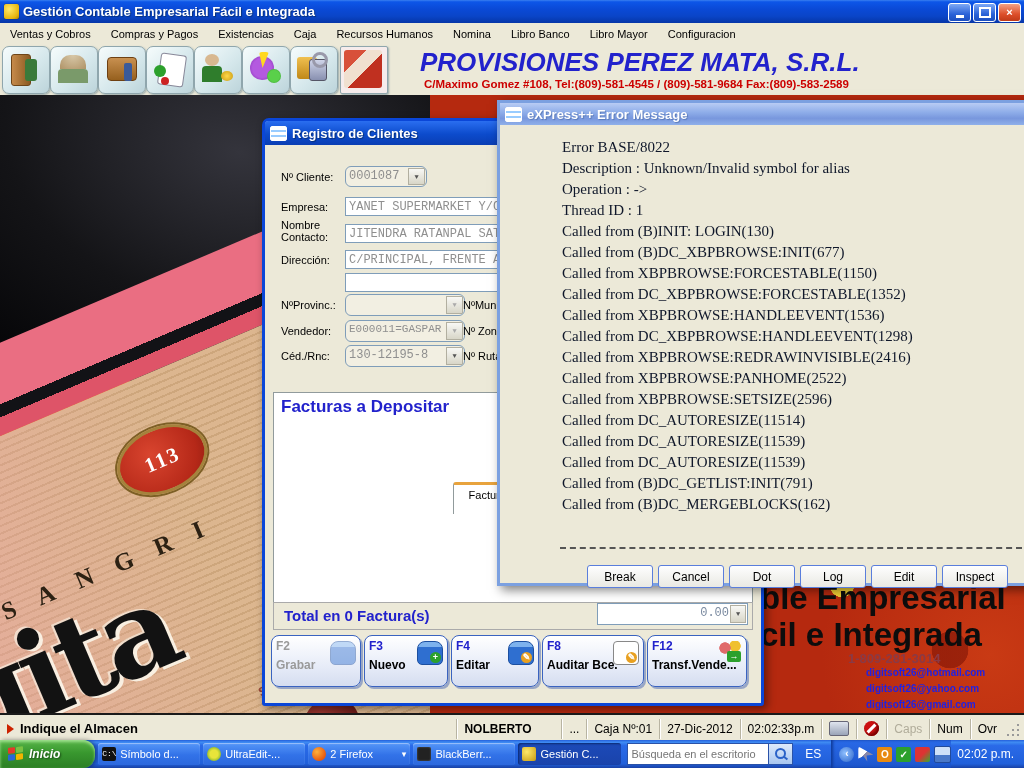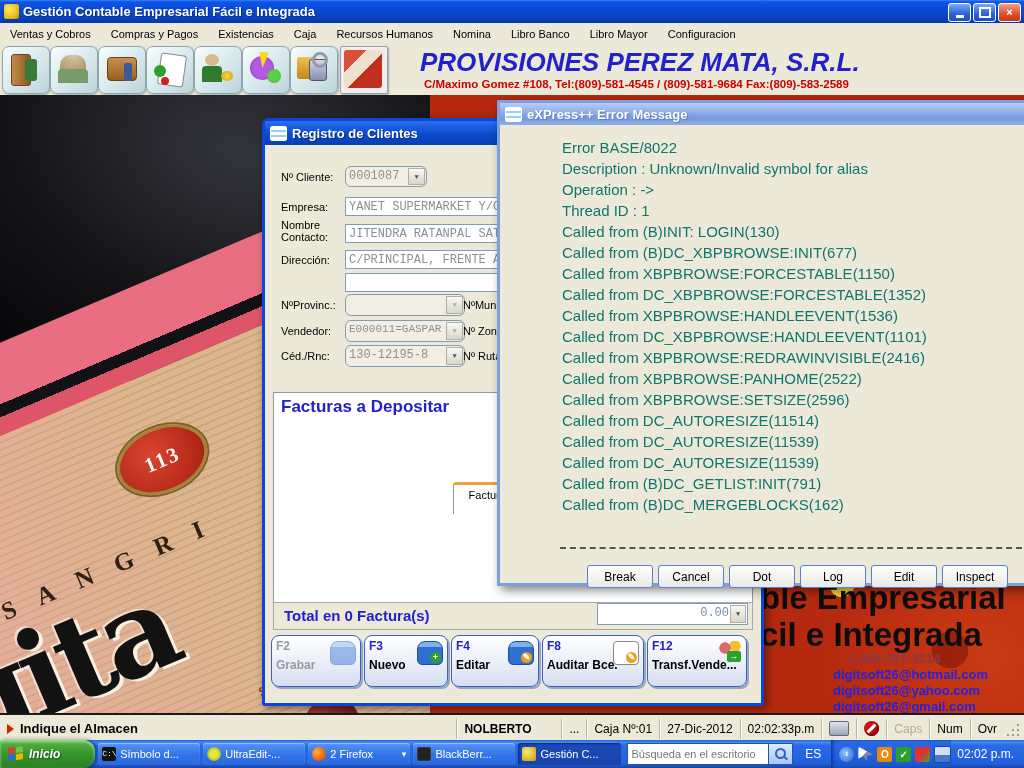--- a/index.html
+++ b/index.html
@@ -65,21 +65,21 @@
     background:
       radial-gradient(circle 26px at 345px 472px,#f2cf35 60%,transparent 62%),
       radial-gradient(circle 20px at 412px 490px,#f2cf35 60%,transparent 62%),
       radial-gradient(circle 24px at 300px 510px,#e8b92a 60%,transparent 62%),
       radial-gradient(circle 16px at 452px 462px,#f2cf35 60%,transparent 62%),
       radial-gradient(circle 30px at 520px 555px,rgba(120,16,4,.55) 60%,transparent 62%),
       radial-gradient(circle 22px at 560px 480px,rgba(130,20,6,.5) 60%,transparent 62%),
       radial-gradient(circle 240px at 560px 560px,#c93a14,transparent 70%);}
   .wp-head{position:absolute;font-weight:bold;color:#0d0d0d;font-size:33px;letter-spacing:0px;}
   .wp-phone{position:absolute;left:418px;top:556px;font-size:13px;font-weight:bold;color:#8a3a46;}
-  .wp-mail{position:absolute;left:403px;font-size:13px;font-weight:bold;color:#2222e0;}
+  .wp-mail{position:absolute;left:436px;font-size:10px;font-weight:bold;color:#2222e0;}
   
   #regdlg{position:absolute;left:262px;top:118px;width:496px;height:582px;z-index:5;
     border:3px solid #0a46d8;border-radius:7px 7px 3px 3px;background:#ece9d8;box-shadow:3px 3px 8px rgba(0,0,0,.45);}
   #regtitle{height:24px;border-radius:3px 3px 0 0;display:flex;align-items:center;color:#fff;
     background:linear-gradient(180deg,#2a6ef0 0%,#0c4bcc 55%,#0a3eb4 100%);}
   .dlgico{width:15px;height:13px;margin:0 5px;background:linear-gradient(180deg,#fff 0 3px,#9cf 3px 5px,#fff 5px 8px,#9cf 8px 10px,#fff 10px 13px);
     border:1px solid #fff;border-radius:2px;}
   #regtitle .t{font-size:13px;font-weight:bold;text-shadow:1px 1px 1px #06307a;}
   .flabel{position:absolute;font-size:11px;color:#000;}
   .finput{position:absolute;background:#fff;border:1px solid #7f9db9;
@@ -118,21 +118,21 @@
   .badge{position:absolute;right:1px;bottom:1px;width:11px;height:11px;border-radius:50%;
     color:#fff;font-size:9px;line-height:11px;text-align:center;font-weight:bold;}
   .bgreen{background:#2ca02c;} .bpencil{background:#e8a020;} .barrow{background:#2ca02c;width:14px;border-radius:2px;}
   
   #errdlg{position:absolute;left:497px;top:100px;width:530px;height:480px;z-index:10;
     border:3px solid #7ba0e0;background:#ece9d8;box-shadow:4px 4px 10px rgba(0,0,0,.5);}
   #errtitle{height:22px;display:flex;align-items:center;color:#fff;
     background:linear-gradient(180deg,#b8ccf4 0%,#8cabe8 45%,#7897dd 70%,#8fb0ea 100%);}
   #errtitle .t{font-size:13px;font-weight:bold;text-shadow:1px 1px 1px #5a7ab8;}
   #errbody{position:absolute;left:0;top:22px;right:0;bottom:0;}
-  .eline{position:absolute;left:62px;font-family:Liberation Sans, sans-serif;font-size:15px;color:#0f766e;
+  .eline{position:absolute;left:62px;font-family:Liberation Serif, serif;font-size:15px;color:#0f172a;
     white-space:nowrap;}
   #errsep{position:absolute;left:60px;right:8px;top:422px;border-top:2px dashed #555;}
   #errbtns{position:absolute;left:87px;top:440px;display:flex;gap:5px;}
   .errbtn{width:66px;height:23px;border:1px solid #5a7edc;border-radius:3px;
     background:linear-gradient(180deg,#fefefe,#e9e9e3);font-size:12px;color:#000;
     font-family:"Liberation Sans",sans-serif;}
   
   #statusbar{position:absolute;left:0;top:713px;width:1024px;height:27px;background:#ece9d8;
     border-top:2px solid #1a1a1a;display:flex;align-items:center;font-size:12px;color:#000;z-index:20;}
   .scell{height:20px;display:flex;align-items:center;padding:0 7px;border-left:1px solid #b8b4a2;
@@ -395,21 +395,21 @@
     <div id="errbody">
       <div class="eline" style="top:14px">Error BASE/8022</div>
       <div class="eline" style="top:35px">Description : Unknown/Invalid symbol for alias</div>
       <div class="eline" style="top:56px">Operation : -&gt;</div>
       <div class="eline" style="top:77px">Thread ID : 1</div>
       <div class="eline" style="top:98px">Called from (B)INIT: LOGIN(130)</div>
       <div class="eline" style="top:119px">Called from (B)DC_XBPBROWSE:INIT(677)</div>
       <div class="eline" style="top:140px">Called from XBPBROWSE:FORCESTABLE(1150)</div>
       <div class="eline" style="top:161px">Called from DC_XBPBROWSE:FORCESTABLE(1352)</div>
       <div class="eline" style="top:182px">Called from XBPBROWSE:HANDLEEVENT(1536)</div>
-      <div class="eline" style="top:203px">Called from DC_XBPBROWSE:HANDLEEVENT(1101)</div>
+      <div class="eline" style="top:203px">Called from DC_XBPBROWSE:HANDLEEVENT(1298)</div>
       <div class="eline" style="top:224px">Called from XBPBROWSE:REDRAWINVISIBLE(2416)</div>
       <div class="eline" style="top:245px">Called from XBPBROWSE:PANHOME(2522)</div>
       <div class="eline" style="top:266px">Called from XBPBROWSE:SETSIZE(2596)</div>
       <div class="eline" style="top:287px">Called from DC_AUTORESIZE(11514)</div>
       <div class="eline" style="top:308px">Called from DC_AUTORESIZE(11539)</div>
       <div class="eline" style="top:329px">Called from DC_AUTORESIZE(11539)</div>
       <div class="eline" style="top:350px">Called from (B)DC_GETLIST:INIT(791)</div>
       <div class="eline" style="top:371px">Called from (B)DC_MERGEBLOCKS(162)</div>
       <div id="errsep"></div>
       <div id="errbtns">

